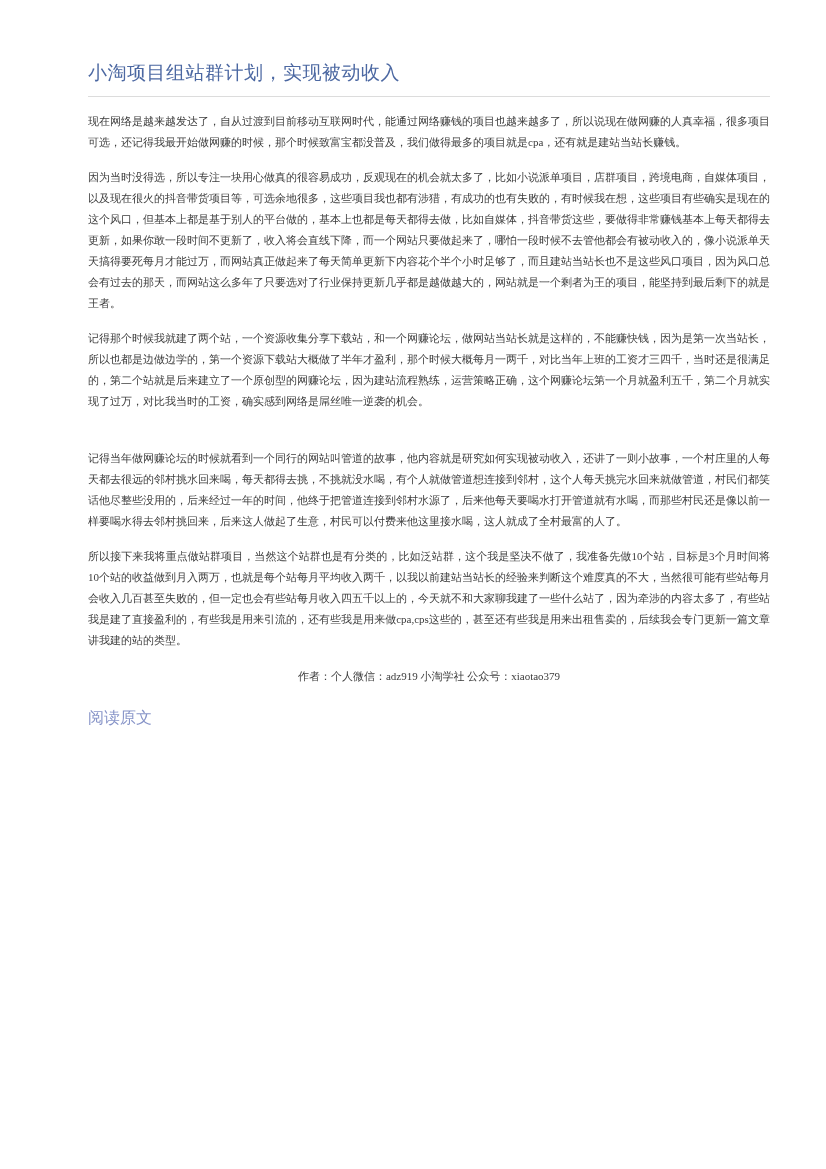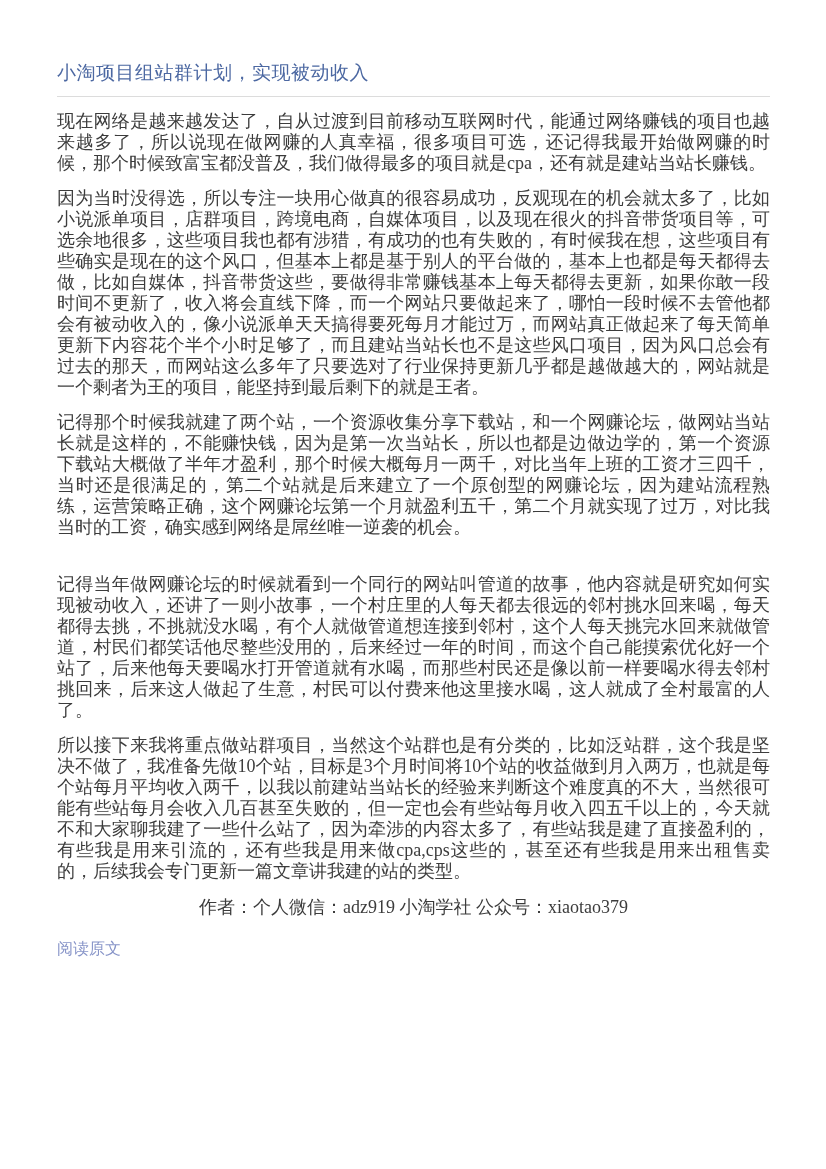--- a/index.html
+++ b/index.html
@@ -10,40 +10,40 @@
   body {
     width: 826px;
     height: 1169px;
     font-family: "Liberation Serif", "DejaVu Serif", serif;
     overflow: hidden;
   }
   .page {
     box-sizing: border-box;
     width: 826px;
     height: 1169px;
-    padding: 60px 56px 0 57px;
+    padding: 60px 56px 0 88px;
     background: #ffffff;
   }
   .title {
     margin: 0;
     font-size: 19px;
     font-weight: normal;
     line-height: 26px;
     color: #4c68a2;
     letter-spacing: 0.5px;
   }
   .divider {
     margin: 10px 0 0 0;
     border: none;
     border-top: 1px solid #dcdcdc;
     height: 0;
   }
   .para {
     margin: 14px 0 0 0;
-    font-size: 18px;
+    font-size: 11px;
     line-height: 21px;
     color: #3c3c3c;
     text-align: justify;
     text-justify: inter-ideograph;
   }
   .para.gap-before {
     margin-top: 36px;
   }
   .author {
     text-align: center;
@@ -66,21 +66,21 @@
   <h1 class="title">小淘项目组站群计划，实现被动收入</h1>
 
   <hr class="divider">
 
   <p class="para">现在网络是越来越发达了，自从过渡到目前移动互联网时代，能通过网络赚钱的项目也越来越多了，所以说现在做网赚的人真幸福，很多项目可选，还记得我最开始做网赚的时候，那个时候致富宝都没普及，我们做得最多的项目就是cpa，还有就是建站当站长赚钱。</p>
 
   <p class="para">因为当时没得选，所以专注一块用心做真的很容易成功，反观现在的机会就太多了，比如小说派单项目，店群项目，跨境电商，自媒体项目，以及现在很火的抖音带货项目等，可选余地很多，这些项目我也都有涉猎，有成功的也有失败的，有时候我在想，这些项目有些确实是现在的这个风口，但基本上都是基于别人的平台做的，基本上也都是每天都得去做，比如自媒体，抖音带货这些，要做得非常赚钱基本上每天都得去更新，如果你敢一段时间不更新了，收入将会直线下降，而一个网站只要做起来了，哪怕一段时候不去管他都会有被动收入的，像小说派单天天搞得要死每月才能过万，而网站真正做起来了每天简单更新下内容花个半个小时足够了，而且建站当站长也不是这些风口项目，因为风口总会有过去的那天，而网站这么多年了只要选对了行业保持更新几乎都是越做越大的，网站就是一个剩者为王的项目，能坚持到最后剩下的就是王者。</p>
 
   <p class="para">记得那个时候我就建了两个站，一个资源收集分享下载站，和一个网赚论坛，做网站当站长就是这样的，不能赚快钱，因为是第一次当站长，所以也都是边做边学的，第一个资源下载站大概做了半年才盈利，那个时候大概每月一两千，对比当年上班的工资才三四千，当时还是很满足的，第二个站就是后来建立了一个原创型的网赚论坛，因为建站流程熟练，运营策略正确，这个网赚论坛第一个月就盈利五千，第二个月就实现了过万，对比我当时的工资，确实感到网络是屌丝唯一逆袭的机会。</p>
 
-  <p class="para gap-before">记得当年做网赚论坛的时候就看到一个同行的网站叫管道的故事，他内容就是研究如何实现被动收入，还讲了一则小故事，一个村庄里的人每天都去很远的邻村挑水回来喝，每天都得去挑，不挑就没水喝，有个人就做管道想连接到邻村，这个人每天挑完水回来就做管道，村民们都笑话他尽整些没用的，后来经过一年的时间，而这个自己能摸索优化好一个站了，后来他每天要喝水打开管道就有水喝，而那些村民还是像以前一样要喝水得去邻村挑回来，后来这人做起了生意，村民可以付费来他这里接水喝，这人就成了全村最富的人了。</p>
+  <p class="para gap-before">记得当年做网赚论坛的时候就看到一个同行的网站叫管道的故事，他内容就是研究如何实现被动收入，还讲了一则小故事，一个村庄里的人每天都去很远的邻村挑水回来喝，每天都得去挑，不挑就没水喝，有个人就做管道想连接到邻村，这个人每天挑完水回来就做管道，村民们都笑话他尽整些没用的，后来经过一年的时间，他终于把管道连接到邻村水源了，后来他每天要喝水打开管道就有水喝，而那些村民还是像以前一样要喝水得去邻村挑回来，后来这人做起了生意，村民可以付费来他这里接水喝，这人就成了全村最富的人了。</p>
 
 
   <p class="para">所以接下来我将重点做站群项目，当然这个站群也是有分类的，比如泛站群，这个我是坚决不做了，我准备先做10个站，目标是3个月时间将10个站的收益做到月入两万，也就是每个站每月平均收入两千，以我以前建站当站长的经验来判断这个难度真的不大，当然很可能有些站每月会收入几百甚至失败的，但一定也会有些站每月收入四五千以上的，今天就不和大家聊我建了一些什么站了，因为牵涉的内容太多了，有些站我是建了直接盈利的，有些我是用来引流的，还有些我是用来做cpa,cps这些的，甚至还有些我是用来出租售卖的，后续我会专门更新一篇文章讲我建的站的类型。</p>
 
 
   <p class="para author">作者：个人微信：adz919 小淘学社 公众号：xiaotao379</p>
 
   <a class="read-link">阅读原文</a>
 </div>
 

